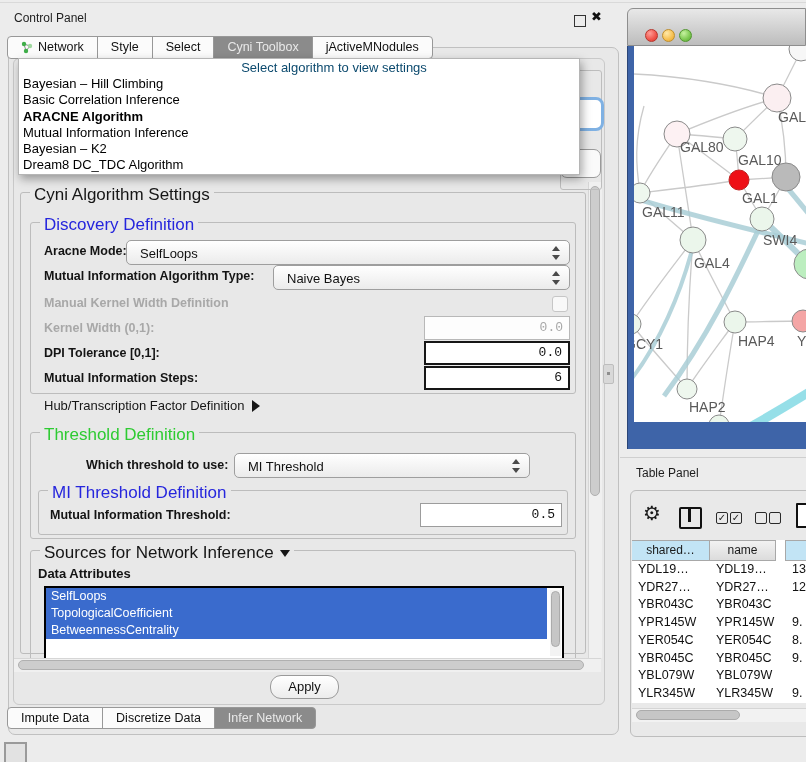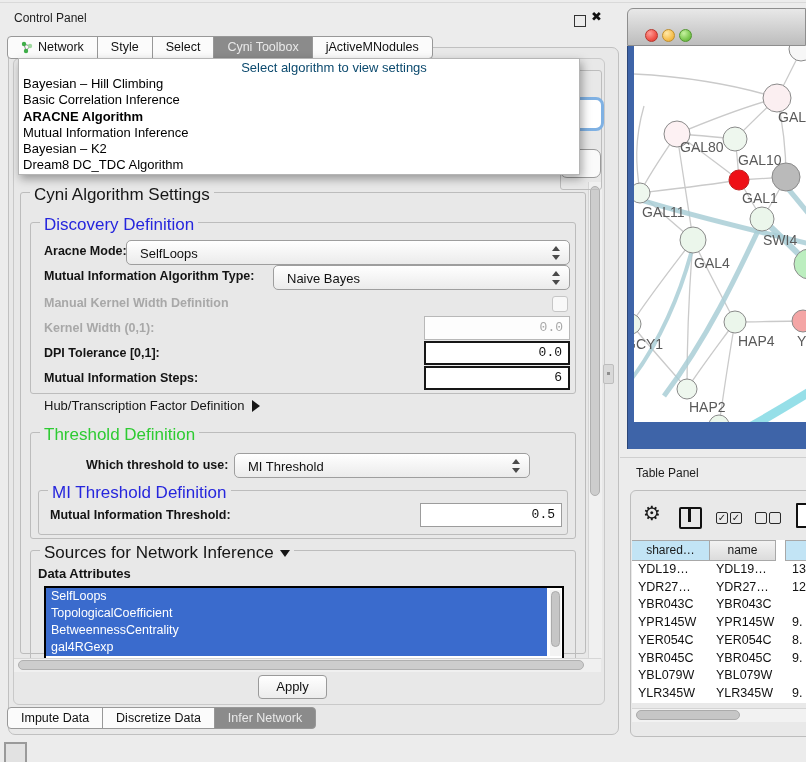--- a/index.html
+++ b/index.html
@@ -58,21 +58,21 @@
   #attr-list{left:30px;top:404px;width:516px;height:72px;border:2px solid #000000;background:#fff;position:absolute;overflow:hidden;}
   .attr-item{height:17px;line-height:17px;font-size:12.5px;color:#fff;background:#3a6bcd;padding-left:5px;width:501px;box-sizing:border-box;}
   #attr-scroll{position:absolute;right:1px;top:2px;width:11px;height:66px;background:#f3f3f3;}
   #attr-thumb{position:absolute;left:1px;top:1px;width:9px;height:56px;background:#c6c6c6;border-radius:5px;border:1px solid #ababab;box-sizing:border-box;}
   
   #v-scroll{left:588px;top:182px;width:13px;height:476px;background:#f0f0f0;border-left:1px solid #d6d6d6;}
   #v-thumb{left:589.5px;top:186px;width:10px;height:310px;background:#cdcdcd;border:1px solid #b0b0b0;border-radius:6px;box-sizing:border-box;}
   #h-scroll{left:14px;top:658px;width:587px;height:14px;background:#f0f0f0;border-top:1px solid #d6d6d6;box-sizing:border-box;}
   #h-thumb{left:18px;top:660px;width:566px;height:10px;background:#cdcdcd;border:1px solid #b0b0b0;border-radius:5px;box-sizing:border-box;}
   
-  #apply-btn{left:258px;top:675px;width:67px;height:22px;border:1px solid #9a9a9a;border-radius:4px;
+  #apply-btn{left:270px;top:675px;width:67px;height:22px;border:1px solid #9a9a9a;border-radius:11px;
              background:linear-gradient(#ffffff,#ececec);font-size:13px;color:#111;text-align:center;line-height:21px;}
   
   #splitter{left:603px;top:364px;width:9px;height:18px;background:#d8d8d8;border:1px solid #bdbdbd;border-radius:2px;}
   #splitter:after{content:"";position:absolute;left:3px;top:7px;width:3px;height:3px;background:#8e8e8e;}
   #net-titlebar{left:0;top:0;width:179px;height:38px;background:linear-gradient(#e8e8e8,#bdbdbd);
                 border:1px solid #8e8e8e;border-radius:6px 0 0 0;box-sizing:border-box;}
   .light{position:absolute;width:13px;height:13px;border-radius:50%;top:29px;box-sizing:border-box;}
   #light-red{left:645px;background:radial-gradient(circle at 35% 30%,#ff9d96,#f0544a 60%,#d8372c);border:1px solid #b7352c;}
   #light-yellow{left:662px;background:radial-gradient(circle at 35% 30%,#ffe9a8,#f6bf50 60%,#e0a62f);border:1px solid #c08e2c;}
   #light-green{left:679px;background:radial-gradient(circle at 35% 30%,#c6f2a0,#7cc850 60%,#57a631);border:1px solid #52962f;}
@@ -206,21 +206,20 @@
   <div class="grouplabel" style="left:26px;top:361px;color:#161616;">
     <span>Sources for Network Inference</span><span class="tri-down"></span>
   </div>
   <div class="lbl" style="left:24px;top:384px;font-size:13px;">Data Attributes</div>
 
   <div id="attr-list">
     <div id="attr-items">
         <div class="attr-item">SelfLoops</div>
         <div class="attr-item">TopologicalCoefficient</div>
         <div class="attr-item">BetweennessCentrality</div>
-        <div class="attr-item">gal4RGexp</div>
       </div>
     <div id="attr-scroll">
         <div id="attr-thumb"></div>
       </div>
   </div>
 </div>
 
 <div class="abs" id="v-scroll"></div>
 <div class="abs" id="v-thumb"></div>
 <div class="abs" id="h-scroll"></div>

